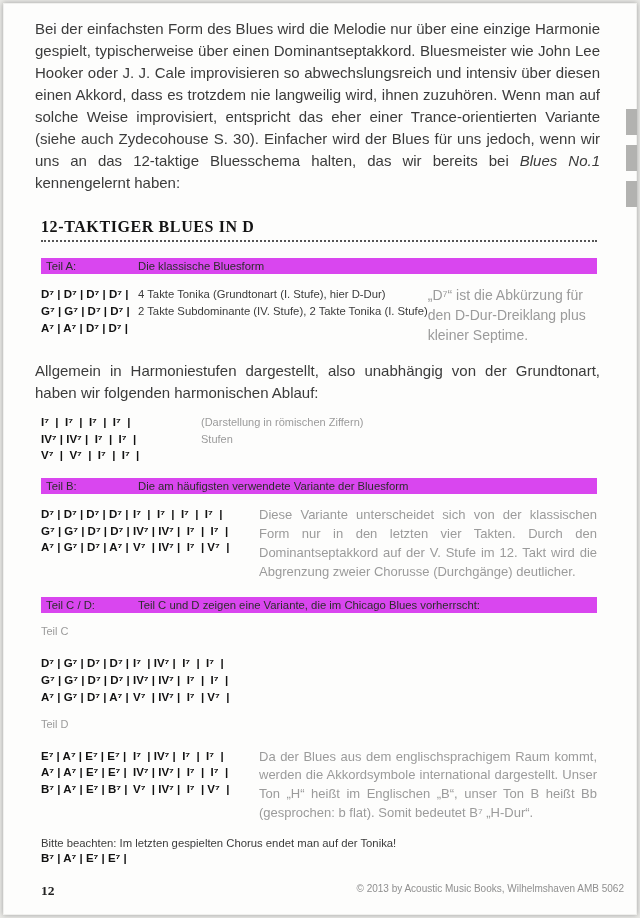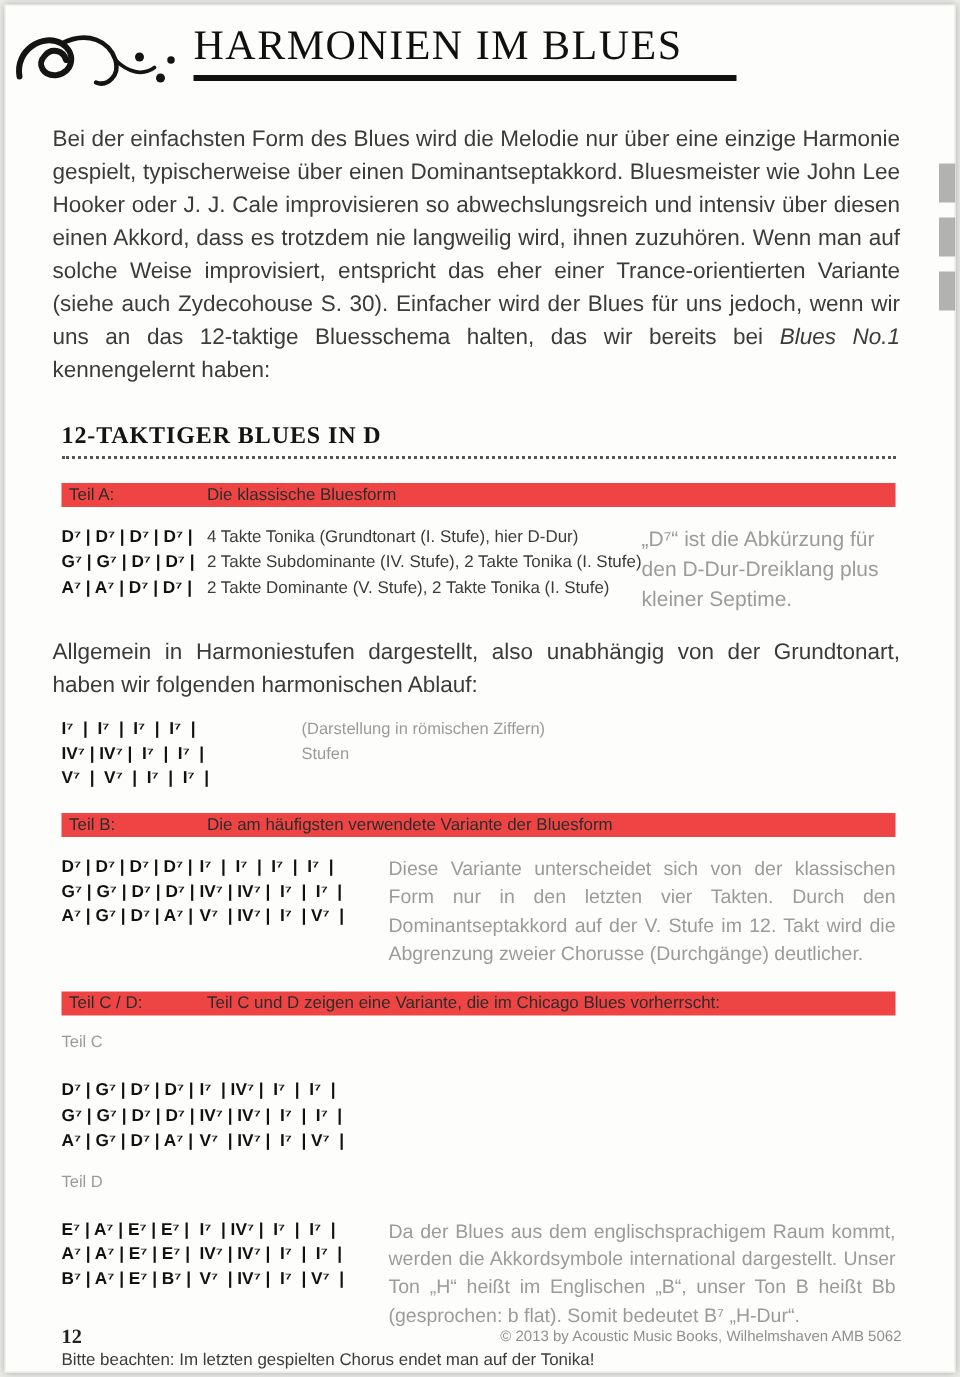--- a/index.html
+++ b/index.html
@@ -41,21 +41,21 @@
   
   .section-heading {
     font-family: "Liberation Serif", "DejaVu Serif", serif;
     font-weight: bold; font-size: 16px; letter-spacing: .6px;
     color: #141414; margin: 24px 40px 0 38px;
   }
   .dotted-rule { margin: 4px 40px 0 38px; border-bottom: 2px dotted #555; height: 1px; }
 
   
   .part-bar {
-    margin: 16px 40px 0 38px; background: #ef4444;
+    margin: 16px 40px 0 38px; background: #d946ef;
     display: flex; align-items: center;
     padding: 2px 0 2px 5px; font-size: 11.3px; color: #2c2c2c;
   }
   .part-bar .part-label { width: 92px; flex: none; }
   .part-bar .part-title { flex: 1; }
 
   
   .block { display: flex; margin: 12px 40px 0 38px; }
   .chords-col { width: 97px; flex: none; }
   .stufen-col { width: 126px; flex: none; }
@@ -81,22 +81,22 @@
 
   
   .closing-text { margin: 14px 40px 0 38px; font-size: 11.3px; color: #3b3b3b; }
   .closing-chords {
     margin: 3px 40px 0 38px; font-weight: bold; font-size: 11.5px;
     color: #111; white-space: pre;
   }
 
   
   .footer {
-    position: absolute; left: 38px; right: 36px; bottom: 16px;
-    display: flex; align-items: center; justify-content: space-between;
+    position: absolute; left: 38px; right: 13px; bottom: 16px;
+    display: flex; align-items: flex-start; justify-content: space-between;
   }
   .page-number {
     font-family: "Liberation Serif", "DejaVu Serif", serif;
     font-weight: bold; font-size: 13.5px; color: #222;
   }
   .footer-right { font-size: 10px; color: #8f8f8f; }
   .footer-right .catalog { margin-left: 0; }
 
   
   .edge-tab { position: absolute; right: 0; width: 11px; height: 26px; background: #b2b2b0; }
@@ -106,59 +106,40 @@
 </style>
 </head>
 <body>
 
 <div class="page">
 
   <div class="edge-tab t1"></div>
   <div class="edge-tab t2"></div>
   <div class="edge-tab t3"></div>
 
-  <div class="header">
-    <span class="ornament">
-      <svg width="112" height="48" viewBox="0 0 112 48" aria-hidden="true">
-        <g fill="none" stroke="#141414" stroke-linecap="round">
-          <path d="M4 32 C 1 14, 20 3, 32 10 C 42 16, 40 29, 29 31 C 20 32, 15 24, 21 18 C 25 13, 33 14, 35 21" stroke-width="4"></path>
-          <path d="M32 10 C 50 1, 64 9, 68 21 C 71 31, 63 39, 55 36" stroke-width="3"></path>
-          <path d="M68 21 C 76 29, 86 32, 94 26" stroke-width="2.5"></path>
-        </g>
-        <circle cx="84" cy="19" r="3" fill="#141414"></circle>
-        <circle cx="98" cy="33" r="3" fill="#141414"></circle>
-        <circle cx="105" cy="21" r="2.5" fill="#141414"></circle>
-      </svg>
-    </span>
-    <div class="title-wrap">
-      <div class="page-title">HARMONIEN IM BLUES</div>
-      <div class="title-rule"></div>
-    </div>
-  </div>
 
   <p class="intro"><span>Bei der einfachsten Form des Blues wird die Melodie nur über eine einzige Harmonie gespielt, typischerweise über einen Dominantseptakkord. Bluesmeister wie John Lee Hooker oder J. J. Cale improvisieren so abwechslungsreich und intensiv über diesen einen Akkord, dass es trotzdem nie langweilig wird, ihnen zuzuhören. Wenn man auf solche Weise improvisiert, entspricht das eher einer Trance-orientierten Variante (siehe auch Zydecohouse S. 30). Einfacher wird der Blues für uns jedoch, wenn wir uns an das 12-taktige Bluesschema halten, das wir bereits bei </span><em>Blues No.1</em><span> kennengelernt haben:</span></p>
 
   <div class="section-heading">12-TAKTIGER BLUES IN D</div>
   <div class="dotted-rule"></div>
 
   <div class="part-bar">
     <span class="part-label">Teil A:</span>
     <span class="part-title">Die klassische Bluesform</span>
   </div>
 
   <div class="block">
     <div class="chords-col">
       <div class="chord-line">D⁷ | D⁷ | D⁷ | D⁷ |</div>
       <div class="chord-line">G⁷ | G⁷ | D⁷ | D⁷ |</div>
       <div class="chord-line">A⁷ | A⁷ | D⁷ | D⁷ |</div>
     </div>
     <div class="desc-col">
       <div class="desc-line">4 Takte Tonika (Grundtonart (I. Stufe), hier D-Dur)</div>
       <div class="desc-line">2 Takte Subdominante (IV. Stufe), 2 Takte Tonika (I. Stufe)</div>
-      <div class="desc-line">2 Takte Dominante (V. Stufe), 2 Takte Tonika (I. Stufe)</div>
     </div>
     <div class="margin-note">„D⁷“ ist die Abkürzung für den D-Dur-Dreiklang plus kleiner Septime.</div>
   </div>
 
   <p class="intro" style="margin-top:14px">Allgemein in Harmoniestufen dargestellt, also unabhängig von der Grundtonart, haben wir folgenden harmonischen Ablauf:</p>
 
   <div class="block" style="margin-top:10px">
     <div class="stufen-col">
       <div class="stufen-line">I⁷  |  I⁷  |  I⁷  |  I⁷  |</div>
       <div class="stufen-line">IV⁷ | IV⁷ |  I⁷  |  I⁷  |</div>

